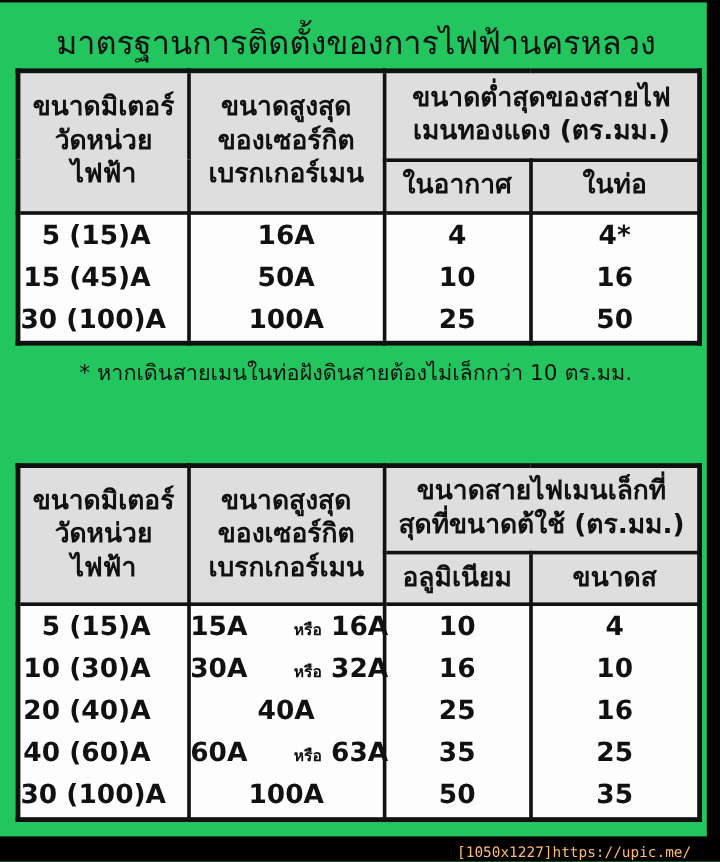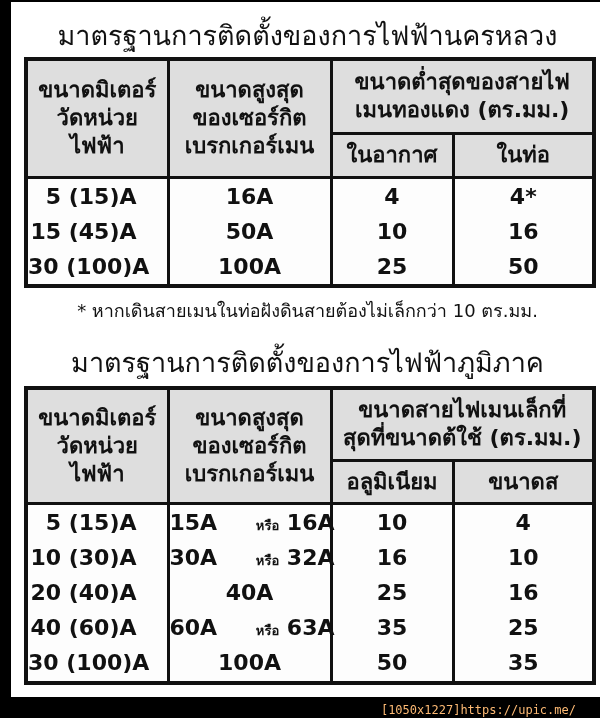--- a/index.html
+++ b/index.html
@@ -1,22 +1,22 @@
 <!DOCTYPE html>
 <html><head>
 <meta charset="utf-8">
 <style>
   html, body { margin: 0; padding: 0; }
   body {
     width: 600px; height: 718px; background: #000; position: relative; overflow: hidden;
     font-family: "DejaVu Sans", "Liberation Sans", sans-serif;
   }
   .page {
-    position: absolute; left: 11px; top: 2px; width: 589px; height: 695px;
-    background: #ffffff;
+    position: absolute; left: 0; top: 2px; width: 589px; height: 695px;
+    background: #22c55e;
   }
   .title {
     position: absolute; left: 0; width: 593px; text-align: center;
     font-size: 27px; color: #111; letter-spacing: 0px; white-space: nowrap;
   }
   .t1-title { top: 12px; }
   .t2-title { top: 339px; }
 
   table.std {
     position: absolute; left: 13px; width: 568px;
@@ -105,21 +105,20 @@
         <span class="line">4*</span>
         <span class="line">16</span>
         <span class="line">50</span>
       </td>
     </tr>
   </tbody>
     </table>
 
   <div class="footnote">* หากเดินสายเมนในท่อฝังดินสายต้องไม่เล็กกว่า 10 ตร.มม.</div>
 
-  <div class="title t2-title">มาตรฐานการติดตั้งของการไฟฟ้าภูมิภาค</div>
 
   <table class="std t2">
     <colgroup>
         <col class="c1">
         <col class="c2">
         <col class="c3">
         <col class="c4">
       </colgroup>
     <tbody>
         <tr style="height:72px">

